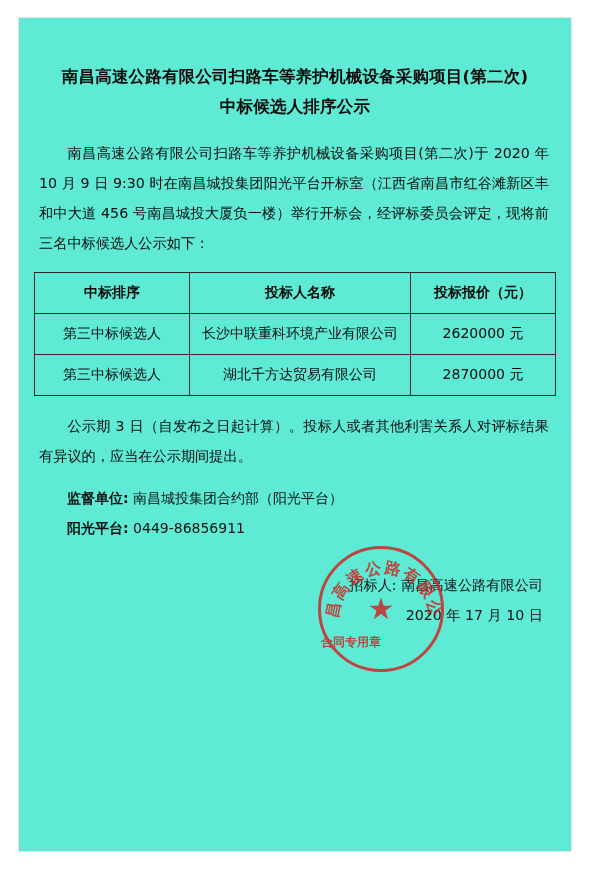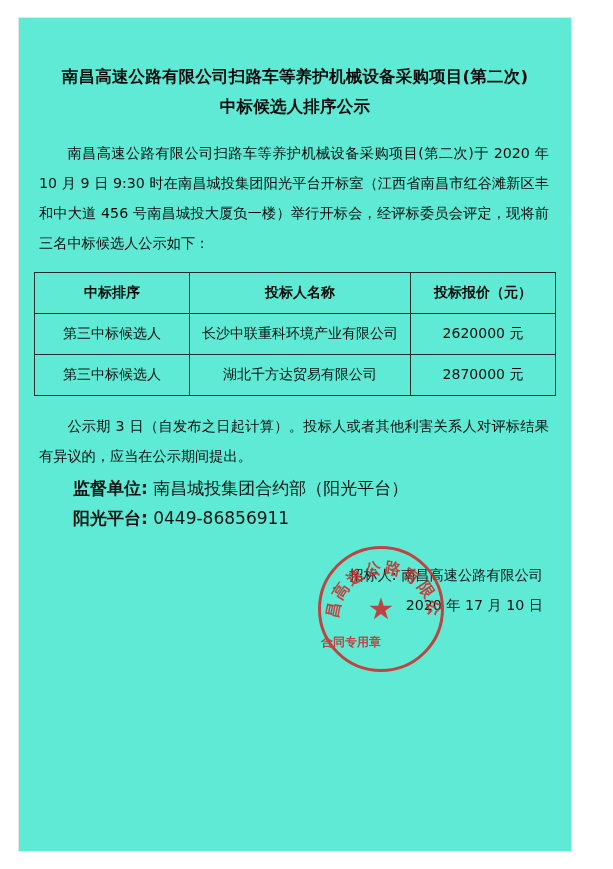--- a/index.html
+++ b/index.html
@@ -76,23 +76,23 @@
     font-weight: bold;
   }
   .col-rank { width: 150px; }
   .col-name { width: 216px; }
   .col-price { width: 140px; }
 
   .after-table {
     margin-top: 14px;
   }
   .sig-block {
-    margin-top: 2px;
+    margin-top: 12px;
     padding: 0 22px 0 20px;
-    font-size: 17px;
+    font-size: 14px;
     line-height: 30px;
   }
   .sig-indent { text-indent: 2em; }
   .bold-label { font-weight: bold; }
   .right-block {
     margin-top: 27px;
     padding-right: 28px;
     text-align: right;
     font-size: 14.2px;
     line-height: 30px;

